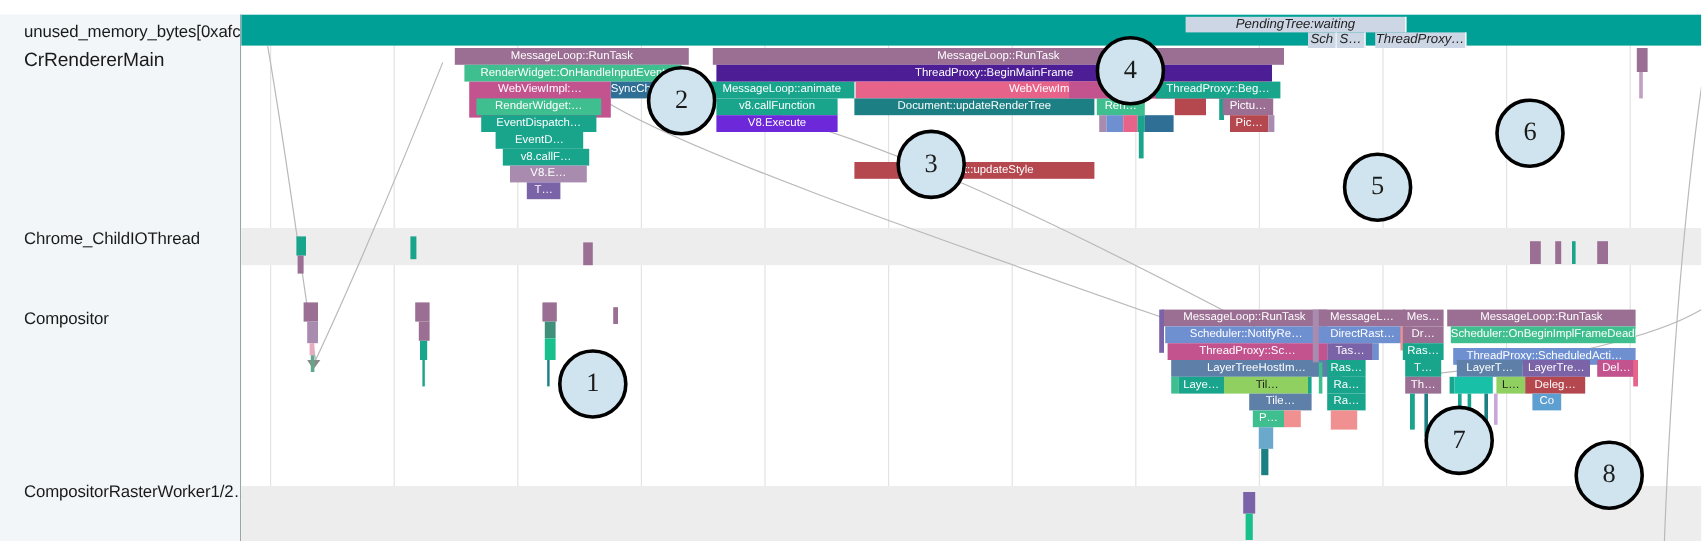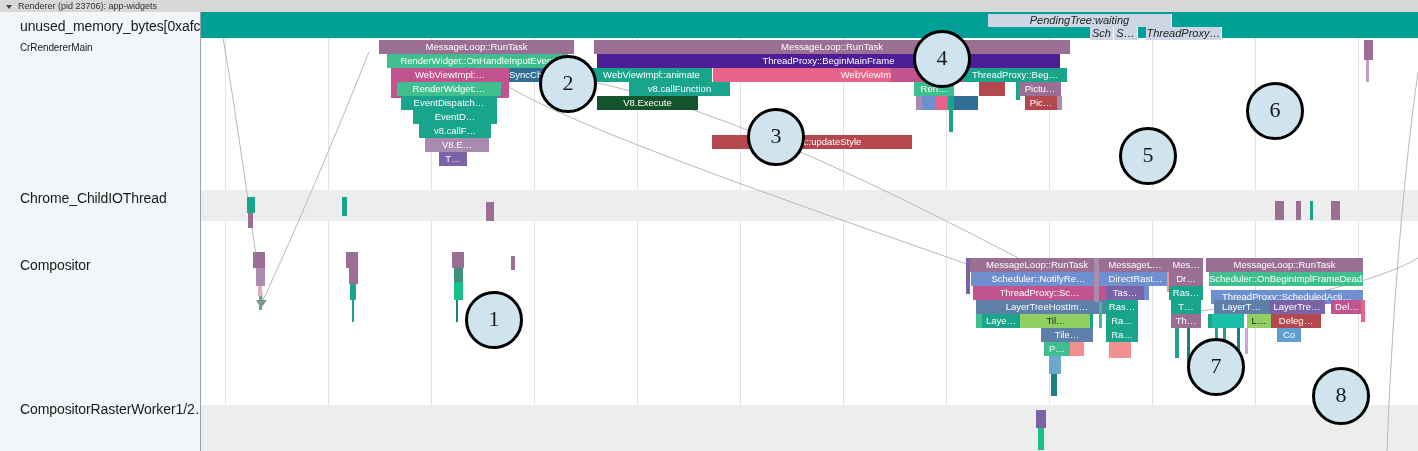--- a/index.html
+++ b/index.html
@@ -42,28 +42,24 @@
     font-size:22px;color:#1b1b1b;text-align:center;font-family:"Liberation Serif",serif;}
 
   
   svg.flows{position:absolute;left:0;top:0;width:1217px;height:439px;pointer-events:none;}
 </style>
 </head>
 <body>
 
 <div id="stage">
 
-  <div class="group-header">
-    <span class="tri"></span>
-    <span class="glabel">Renderer (pid 23706): app-widgets</span>
-  </div>
 
   <div class="gutter">
     <div class="tracklabel" style="top:6px;font-size:14px;">unused_memory_bytes[0xafc…]</div>
-    <div class="tracklabel" style="top:30px;font-size:10px;">CrRendererMain</div>
+    <div class="tracklabel" style="top:30px;font-size:16px;">CrRendererMain</div>
     <div class="tracklabel" style="top:178px;font-size:14px;">Chrome_ChildIOThread</div>
     <div class="tracklabel" style="top:245px;font-size:14px;">Compositor</div>
     <div class="tracklabel" style="top:389px;font-size:14px;">CompositorRasterWorker1/2…</div>
   </div>
 
   <div class="canvas">
     <div id="gridlines">
         <div class="gridline" style="left: 24px;"></div>
         <div class="gridline" style="left: 127px;"></div>
         <div class="gridline" style="left: 230px;"></div>
@@ -92,31 +88,32 @@
       <polygon points="55,288 66,288 60,296" fill="#8a8a8a"></polygon>
     </svg>
 
     <div id="layer" style="position:absolute;left:0;top:0;width:1217px;height:439px;">
         <div class="slice dark" style="left: 178px; top: 28px; width: 195px; height: 14px; background: rgb(155, 111, 147);">MessageLoop::RunTask</div>
         <div class="slice dark" style="left: 186px; top: 42px; width: 181px; height: 14px; background: rgb(63, 191, 143);">RenderWidget::OnHandleInputEvent</div>
         <div class="slice dark" style="left: 190px; top: 56px; width: 118px; height: 30px; background: rgb(195, 83, 143);">WebViewImpl:…</div>
         <div class="slice dark" style="left: 308px; top: 56px; width: 64px; height: 14px; background: rgb(47, 111, 150);">SyncChannel::Send</div>
         <div class="slice dark" style="left: 196px; top: 70px; width: 104px; height: 14px; background: rgb(63, 191, 143);">RenderWidget:…</div>
         <div class="slice dark" style="left: 200px; top: 84px; width: 96px; height: 14px; background: rgb(24, 165, 140);">EventDispatch…</div>
-        <div class="slice dark" style="left: 212px; top: 98px; width: 84px; height: 14px; background: rgb(24, 165, 140);">EventD…</div>
+        <div class="slice dark" style="left: 212px; top: 98px; width: 73px; height: 14px; background: rgb(24, 165, 140);">EventD…</div>
         <div class="slice dark" style="left: 218px; top: 112px; width: 72px; height: 14px; background: rgb(24, 165, 140);">v8.callF…</div>
         <div class="slice dark" style="left: 224px; top: 126px; width: 64px; height: 14px; background: rgb(169, 139, 176);">V8.E…</div>
         <div class="slice dark" style="left: 238px; top: 140px; width: 28px; height: 14px; background: rgb(123, 99, 168);">T…</div>
         <div class="slice dark" style="left: 384px; top: 56px; width: 6px; height: 14px; background: rgb(110, 143, 208); font-size: 0px;"></div>
-        <div class="slice dark" style="left: 390px; top: 56px; width: 121px; height: 14px; background: rgb(24, 165, 140);">WebViewImpl::animate</div>
-        <div class="slice dark" style="left: 396px; top: 70px; width: 101px; height: 14px; background: rgb(24, 165, 140); margin-left: 32px;">v8.callFunction</div>
-        <div class="slice dark" style="left: 396px; top: 84px; width: 101px; height: 14px; background: #14532d;">V8.Execute</div>
+        <div class="slice dark" style="left: 390px; top: 56px; width: 121px; height: 14px; background: rgb(24, 165, 140);">MessageLoop::animate</div>
+        <div class="slice dark" style="left: 396px; top: 70px; width: 101px; height: 14px; background: rgb(24, 165, 140);">v8.callFunction</div>
+        <div class="slice dark" style="left: 396px; top: 84px; width: 101px; height: 14px; background: #6d28d9;">V8.Execute</div>
         <div class="slice dark" style="left: 393px; top: 28px; width: 476px; height: 14px; background: rgb(155, 111, 147);">MessageLoop::RunTask</div>
         <div class="slice dark" style="left: 396px; top: 42px; width: 463px; height: 14px; background: #4c1d95;">ThreadProxy::BeginMainFrame</div>
         <div class="slice dark" style="left: 512px; top: 56px; width: 344px; height: 14px; background: rgb(232, 99, 138);">WebViewImpl::layout</div>
+        <div class="slice dark" style="left: 511px; top: 70px; width: 200px; height: 14px; background: rgb(27, 127, 131);">Document::updateRenderTree</div>
         <div class="slice dark" style="left: 713px; top: 70px; width: 40px; height: 14px; background: rgb(63, 191, 143);">Ren…</div>
         <div class="slice dark" style="left: 511px; top: 84px; width: 200px; height: 14px; background: rgb(181, 71, 79); margin-top: 39px;">Document::updateStyle</div>
         <div class="slice dark" style="left: 715px; top: 84px; width: 6px; height: 14px; background: rgb(169, 139, 176); font-size: 0px;"></div>
         <div class="slice dark" style="left: 721px; top: 84px; width: 14px; height: 14px; background: rgb(110, 143, 208); font-size: 0px;"></div>
         <div class="slice dark" style="left: 735px; top: 84px; width: 12px; height: 14px; background: rgb(232, 99, 138); font-size: 0px;"></div>
         <div class="slice dark" style="left: 747px; top: 84px; width: 6px; height: 14px; background: rgb(24, 165, 140); font-size: 0px;"></div>
         <div class="slice dark" style="left: 753px; top: 84px; width: 24px; height: 14px; background: rgb(47, 111, 150);"></div>
         <div class="slice dark" style="left: 748px; top: 98px; width: 4px; height: 22px; background: rgb(24, 165, 140); font-size: 0px;"></div>
         <div class="slice dark" style="left: 778px; top: 70px; width: 26px; height: 14px; background: rgb(181, 71, 79);"></div>
         <div class="slice dark" style="left: 815px; top: 70px; width: 4px; height: 18px; background: rgb(24, 165, 140); font-size: 0px;"></div>

